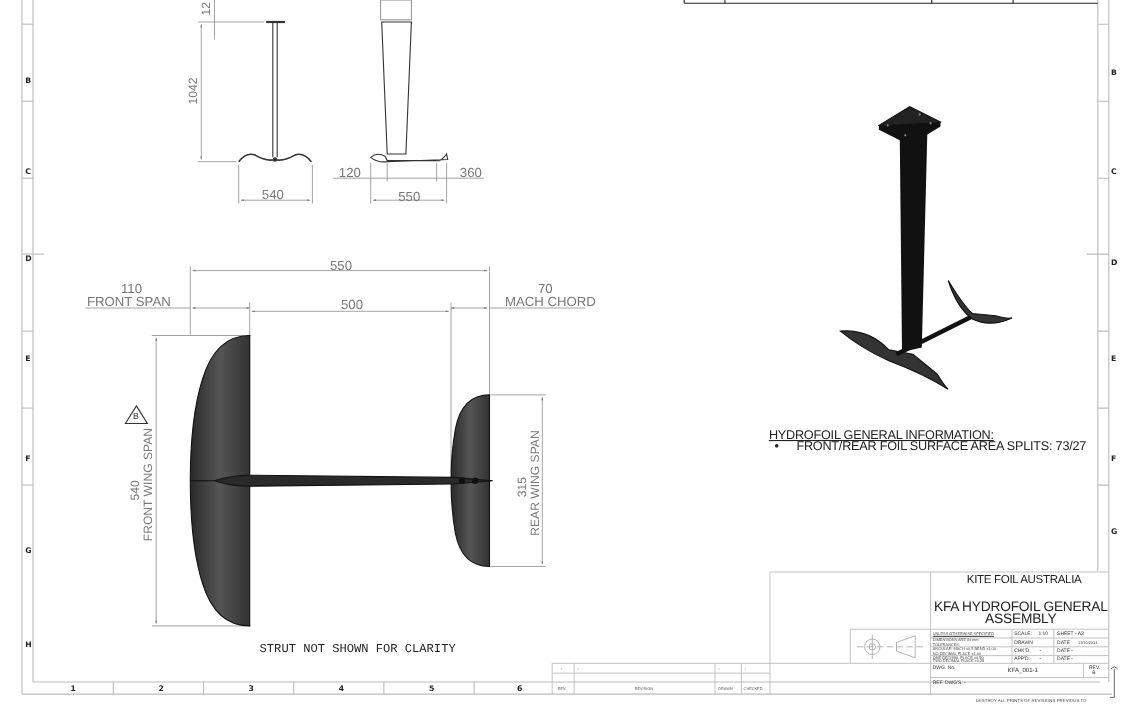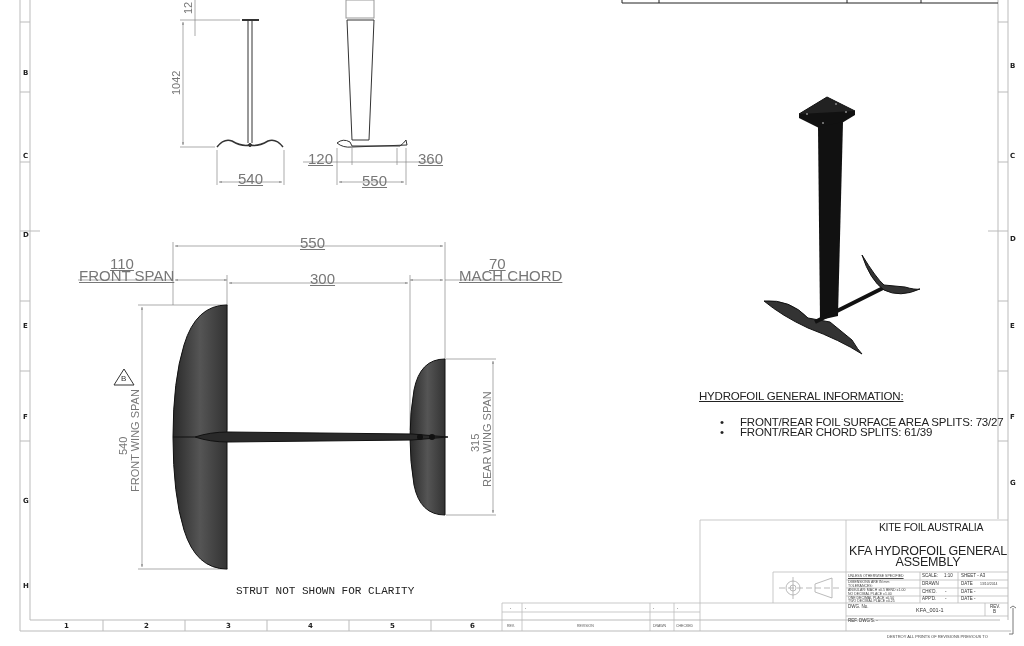--- a/index.html
+++ b/index.html
@@ -1,25 +1,25 @@
 <!DOCTYPE html>
 <html><head>
 <meta charset="utf-8">
 <style>
   html, body { margin: 0; padding: 0; background: #ffffff; }
   body { width: 1024px; height: 646px; position: relative; overflow: hidden;
          font-family: "Liberation Sans", sans-serif; color: #222; }
   .abs { position: absolute; }
   svg { position: absolute; left: 0; top: 0; }
   .zone-label { position: absolute; font-size: 7px; font-weight: bold; color: #222; font-family: "DejaVu Sans", sans-serif; }
-  .dim { position: absolute; font-size: 15px; color: #777; white-space: nowrap; text-decoration: underline; }
+  .dim { position: absolute; font-size: 12px; color: #777; white-space: nowrap; }
   .dim-v { position: absolute; font-size: 11px; color: #777; white-space: nowrap; transform: rotate(-90deg); transform-origin: left top; }
   .note { position: absolute; font-size: 11px; color: #222; white-space: nowrap; }
   .info-title { position: absolute; left: 699px; top: 390px; font-size: 11.5px; text-decoration: underline; color: #222; white-space: nowrap; letter-spacing: -0.2px; }
-  .info-list { position: absolute; left: 704px; top: 401px; margin: 16px; padding: 0; list-style: none; font-size: 11.5px; line-height: 10px; color: #222; letter-spacing: -0.2px; }
+  .info-list { position: absolute; left: 704px; top: 401px; margin: 0; padding: 0; list-style: none; font-size: 11.5px; line-height: 10px; color: #222; letter-spacing: -0.2px; }
   .info-list li { white-space: nowrap; }
   .info-list li::before { content: "\2022"; display: inline-block; width: 20px; }
   .tb-company { position: absolute; left: 848px; top: 521px; width: 166px; text-align: center; font-size: 10.5px; color: #222; letter-spacing: -0.3px; }
   .tb-title { position: absolute; left: 840px; top: 546px; width: 176px; text-align: center; font-size: 12.5px; line-height: 11px; color: #222; letter-spacing: -0.2px; }
   .tb-small { position: absolute; font-size: 4.5px; color: #333; white-space: nowrap; }
   .tb-tiny { position: absolute; font-size: 3.5px; color: #444; white-space: nowrap; }
   .rev-small { position: absolute; font-size: 3.5px; color: #555; white-space: nowrap; }
 </style>
 </head>
 <body>
@@ -214,36 +214,35 @@
 
 <div class="dim-v" style="left:182px;top:14px;">12</div>
 <div class="dim-v" style="left:170px;top:95px;">1042</div>
 <div class="dim" style="left:238px;top:170px;">540</div>
 
 <div class="dim" style="left:308px;top:150px;">120</div>
 <div class="dim" style="left:362px;top:172px;">550</div>
 <div class="dim" style="left:418px;top:150px;">360</div>
 
 <div class="dim" style="left:300px;top:234px;">550</div>
-<div class="dim" style="left:310px;top:270px;">300</div>
+<div class="dim" style="left:310px;top:270px;">500</div>
 <div class="dim" style="left:110px;top:255px;">110</div>
 <div class="dim" style="left:79px;top:267px;">FRONT SPAN</div>
 <div class="dim" style="left:489px;top:255px;">70</div>
 <div class="dim" style="left:459px;top:267px;">MACH CHORD</div>
 <div class="dim-v" style="left:117px;top:455px;">540</div>
 <div class="dim-v" style="left:129px;top:492px;">FRONT WING SPAN</div>
 <div class="dim-v" style="left:469px;top:452px;">315</div>
 <div class="dim-v" style="left:481px;top:487px;">REAR WING SPAN</div>
 <div class="abs" style="left:121px;top:374px;font-size:8px;color:#333;">B</div>
 <div class="note" style="left:236px;top:585px;font-family:Liberation Mono, monospace;">STRUT NOT SHOWN FOR CLARITY</div>
 
 <div class="info-title">HYDROFOIL GENERAL INFORMATION:</div>
 <ul class="info-list">
   <li>FRONT/REAR FOIL SURFACE AREA SPLITS:  73/27</li>
-  <li>FRONT/REAR CHORD SPLITS: 61/39</li>
 </ul>
 
 <div class="rev-small" style="left:510px;top:606px;">-</div>
 <div class="rev-small" style="left:525px;top:606px;">-</div>
 <div class="rev-small" style="left:653px;top:606px;">-</div>
 <div class="rev-small" style="left:677px;top:606px;">-</div>
 <div class="rev-small" style="left:507px;top:624px;">REV.</div>
 <div class="rev-small" style="left:577px;top:624px;">REVISION</div>
 <div class="rev-small" style="left:653px;top:624px;">DRAWN</div>
 <div class="rev-small" style="left:676px;top:624px;">CHECKED</div>

